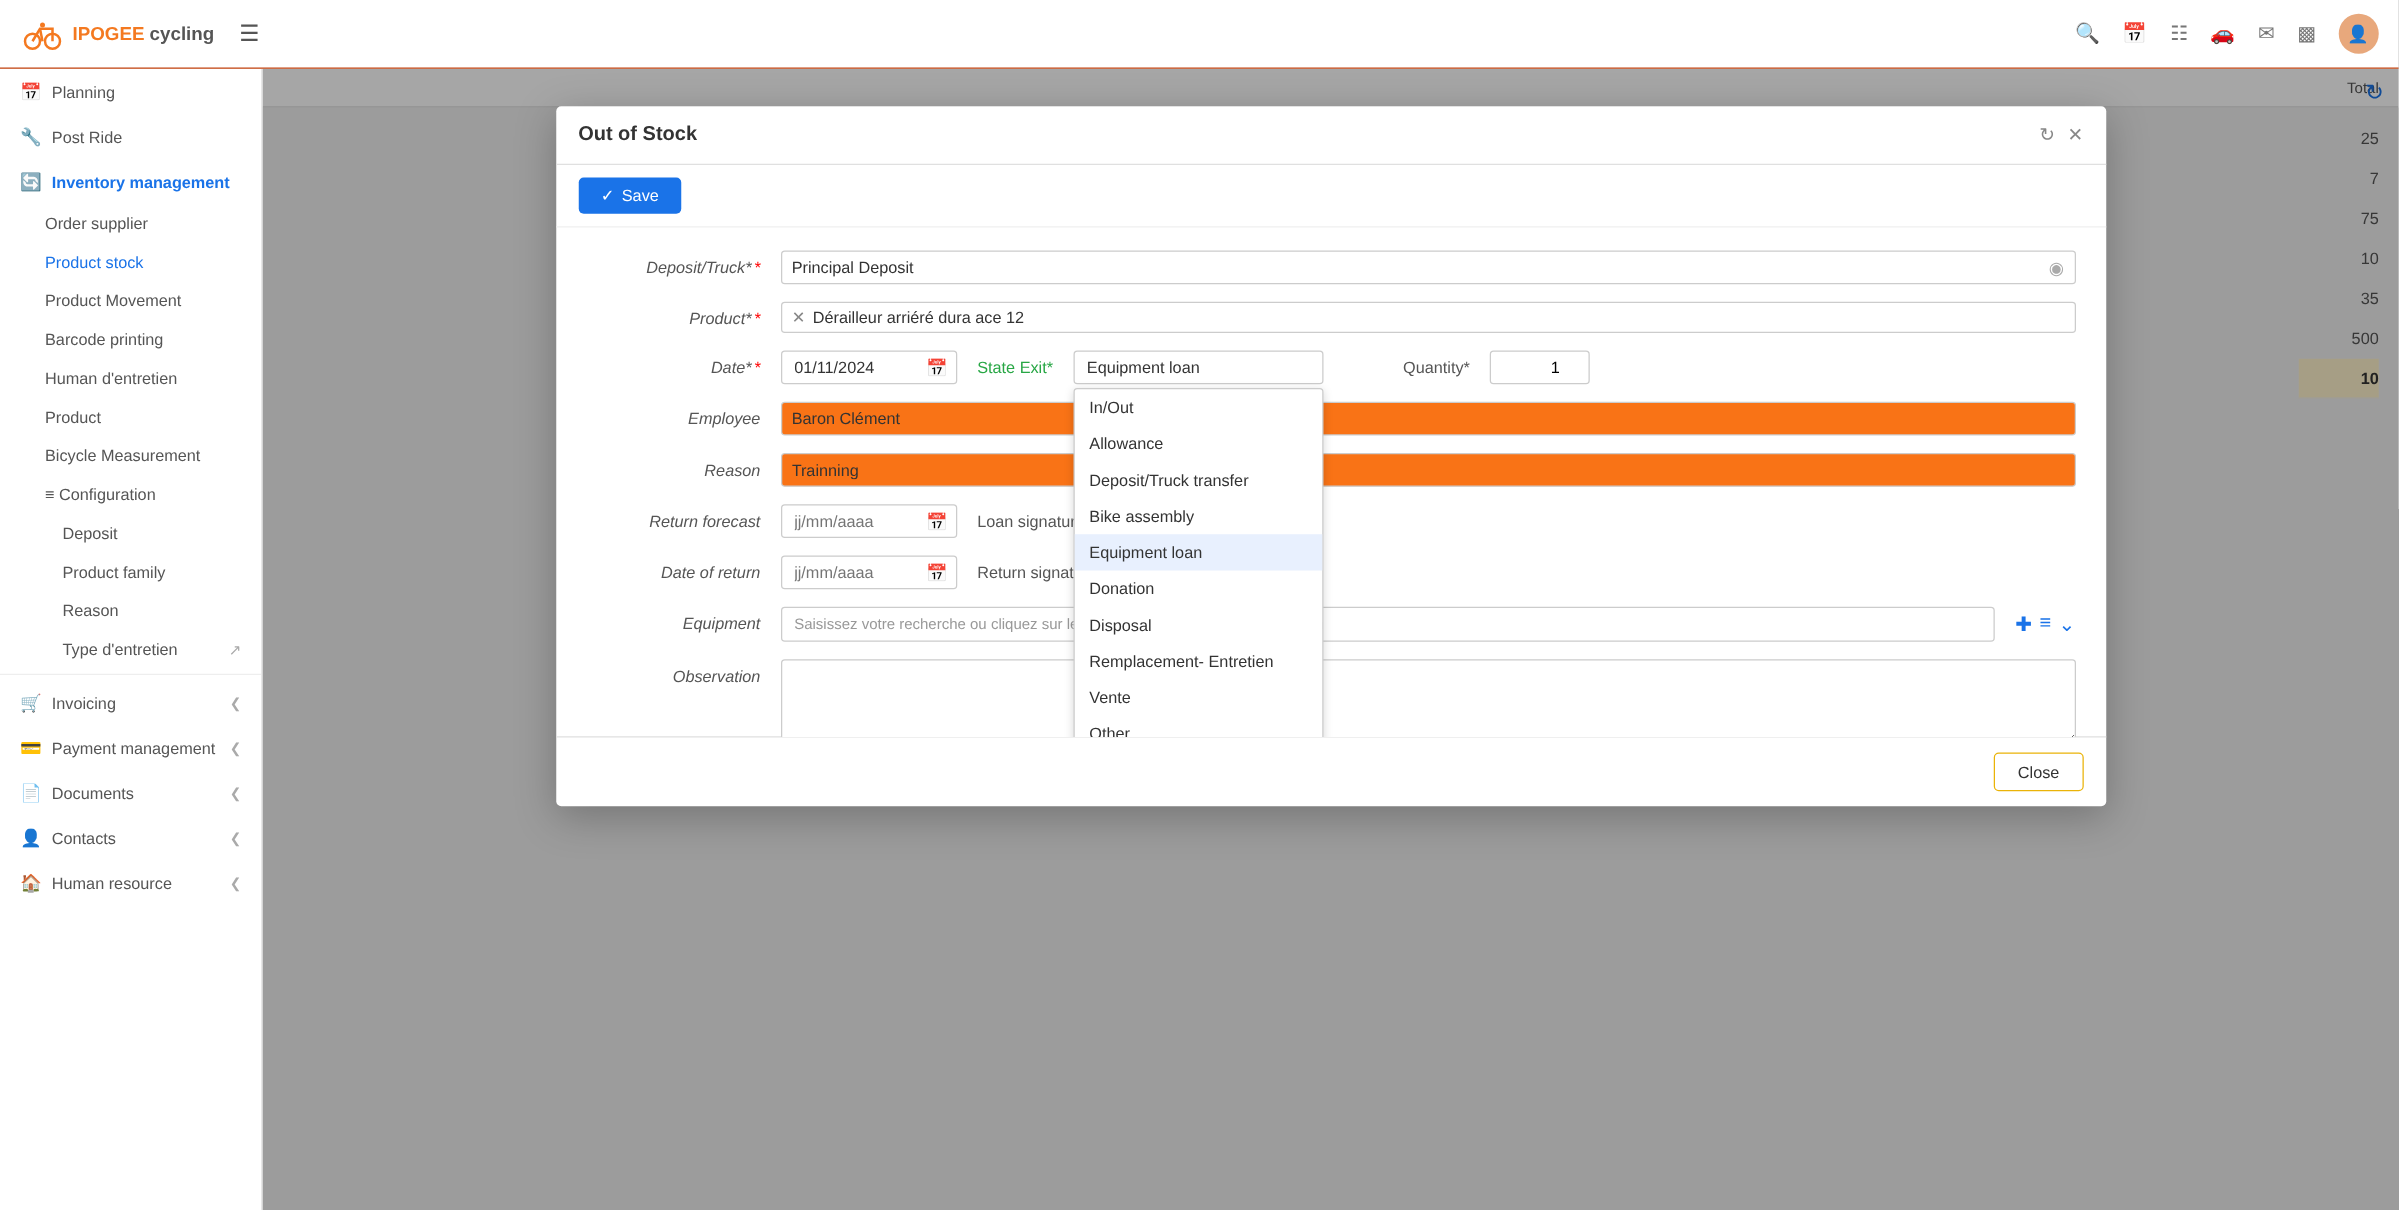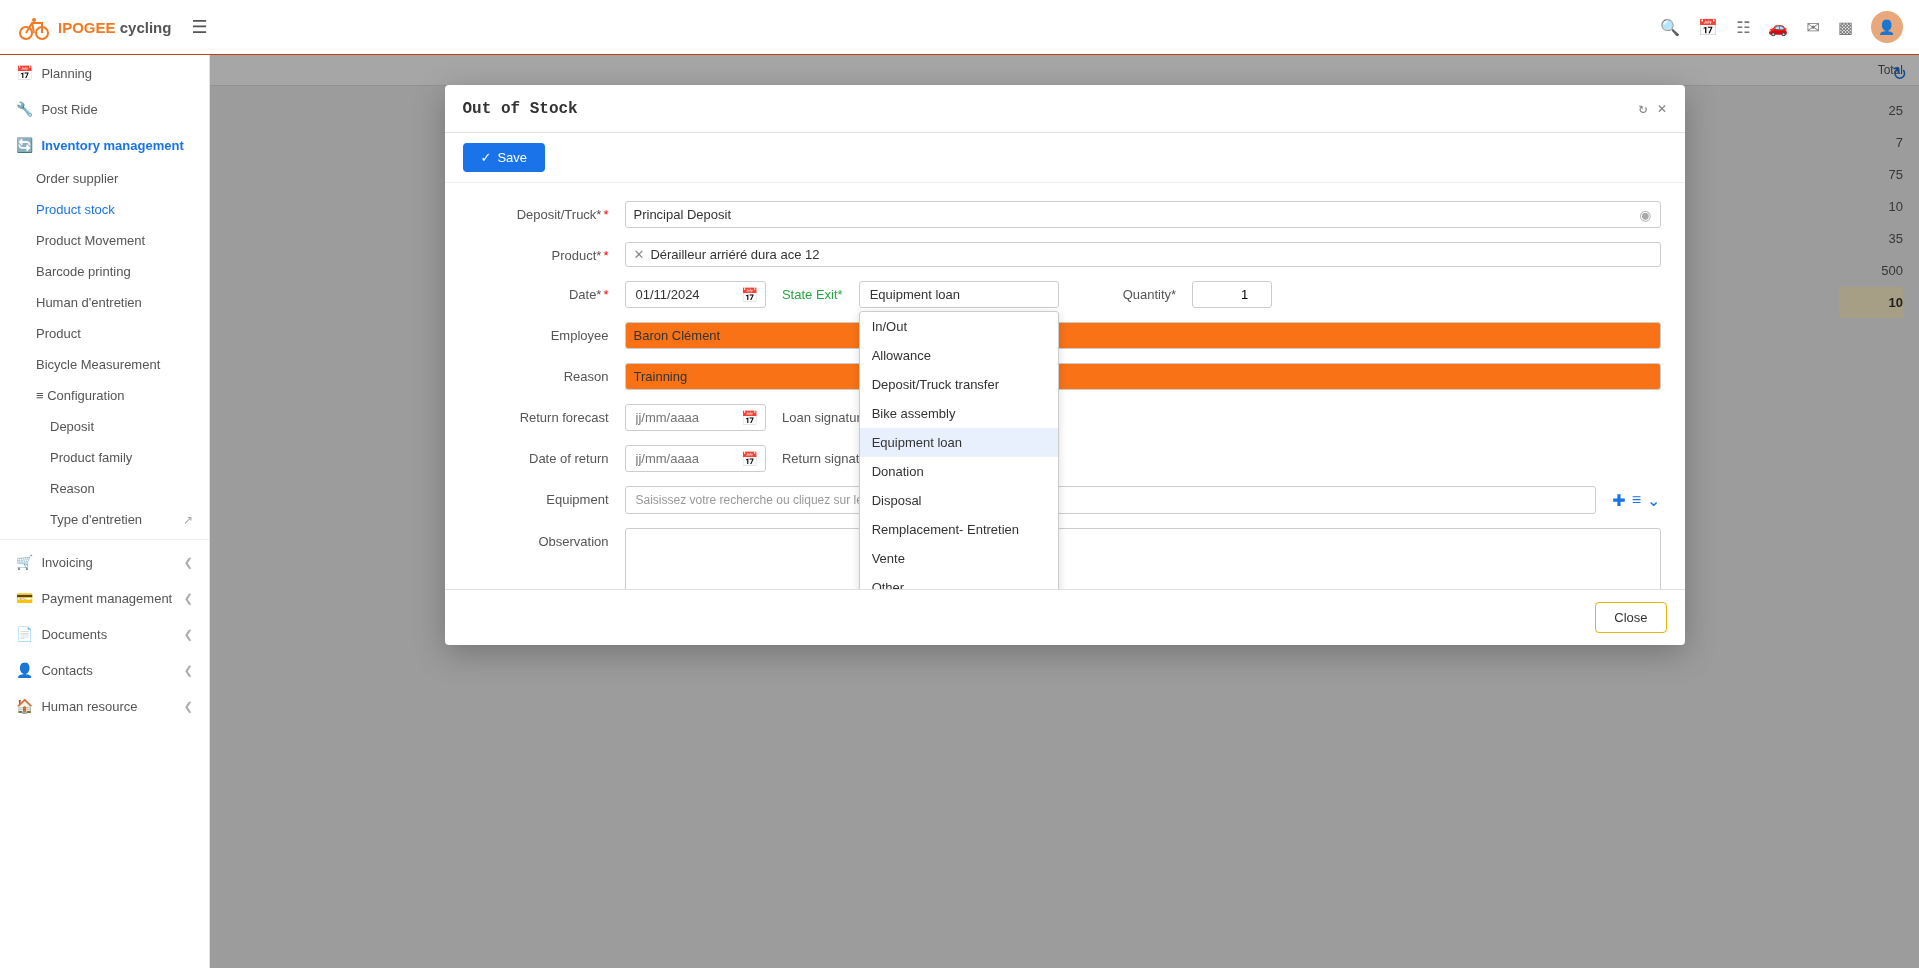--- a/index.html
+++ b/index.html
@@ -95,21 +95,20 @@
       display: flex;
       flex-direction: column;
       position: relative;
     }
     .modal-header {
       padding: 14px 18px;
       border-bottom: 1px solid #e0e0e0;
       display: flex;
       align-items: center;
       gap: 12px;
-      font-family: Liberation Mono, monospace;
     }
     .modal-title { font-size: 16px; font-weight: bold; color: #333; flex: 1; }
     .modal-header-icons { display: flex; gap: 10px; color: #888; }
     .modal-header-icon { cursor: pointer; font-size: 15px; }
 
     .modal-toolbar { padding: 10px 18px; border-bottom: 1px solid #f0f0f0; }
     .btn-save {
       background: #1a73e8;
       color: #fff;
       border: none;
@@ -131,20 +130,21 @@
       margin-bottom: 14px;
       gap: 16px;
     }
     .form-label {
       width: 140px;
       text-align: right;
       padding-top: 6px;
       color: #555;
       font-size: 13px;
       flex-shrink: 0;
+      font-style: italic;
     }
     .form-label.required::after { content: '*'; color: red; margin-left: 2px; }
     .form-field { flex: 1; }
     .form-input {
       width: 100%;
       border: 1px solid #ccc;
       border-radius: 3px;
       padding: 5px 8px;
       font-size: 13px;
       color: #333;

